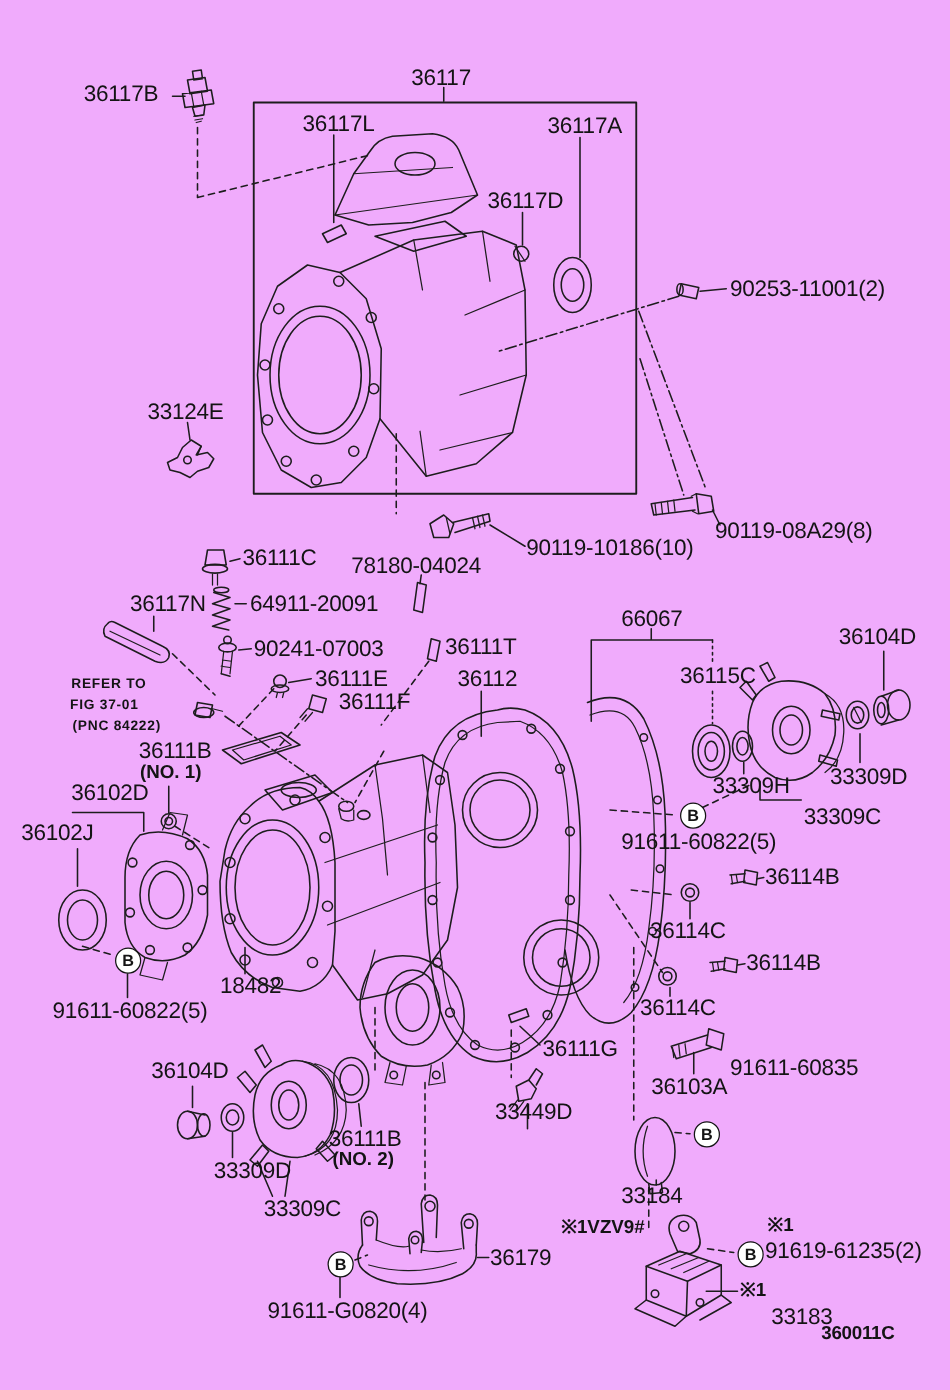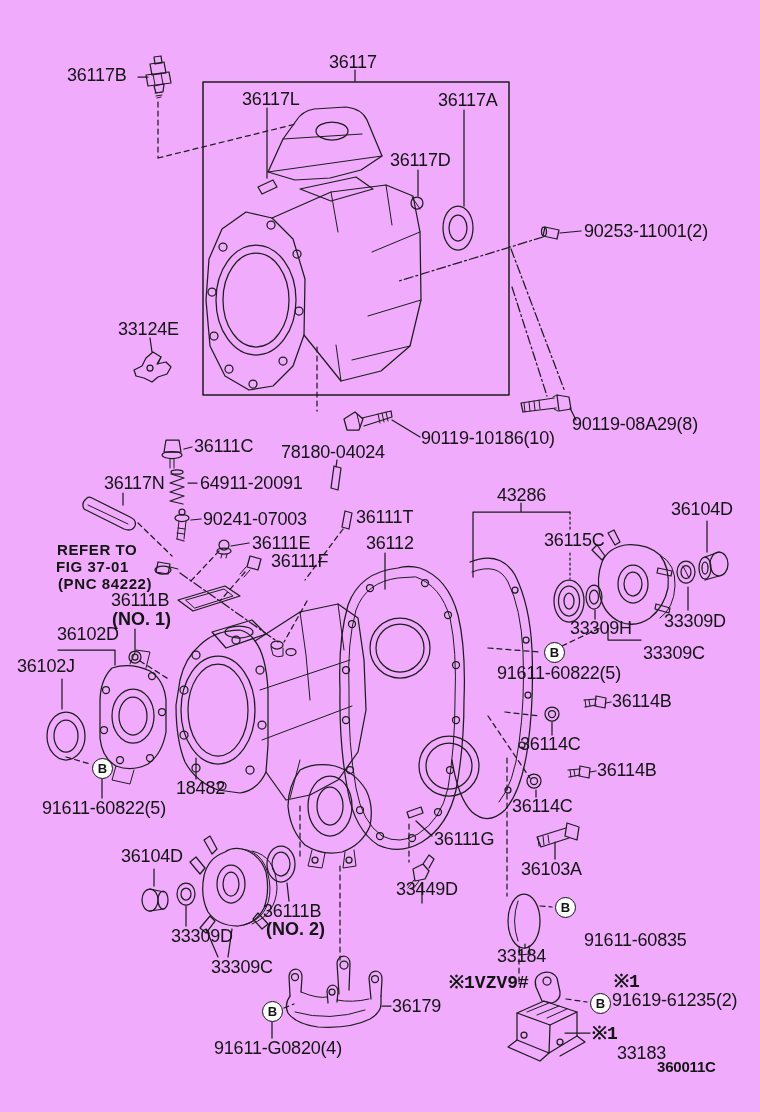--- a/index.html
+++ b/index.html
@@ -7,24 +7,24 @@
          font-family:"Liberation Sans",sans-serif;}
   svg{position:absolute;left:0;top:0;}
   svg *{stroke:#1d1d1d;fill:none;stroke-width:1.25;stroke-linejoin:round;stroke-linecap:round;}
   svg .box{stroke-width:1.5;}
   svg .d{stroke-dasharray:5 4;}
   svg .dd{stroke-dasharray:9 3 2 3;}
   svg .dt{stroke-dasharray:2 3;}
   svg .thin{stroke-width:1;}
   .lbl{position:absolute;font:400 18px/1.05 "Liberation Sans",sans-serif;letter-spacing:-0.2px;
        color:#141414;white-space:nowrap;}
-  .sm{font-size:15px;font-weight:700;letter-spacing:.6px;}
-  .md{font-size:18px;font-weight:700;letter-spacing:0;text-align:right;}
+  .sm{font-size:11px;font-weight:700;letter-spacing:.6px;}
+  .md{font-size:15px;font-weight:700;letter-spacing:0;text-align:right;}
   .code{font-size:15px;font-weight:600;}
-  .star{font-family:Liberation Mono, monospace;}
+  .star{font-family:Liberation Sans, sans-serif;}
   .bmark{position:absolute;width:21px;height:21px;border:1.7px solid #141414;border-radius:50%;
          font:700 13px/19px "Liberation Sans",sans-serif;text-align:center;color:#141414;
          background:#fff;box-sizing:border-box;}
 </style>
 </head>
 <body>
 
 <div class="stage">
 
 <svg width="760" height="1112" viewBox="0 0 760 1112">
@@ -373,21 +373,21 @@
 <div class="lbl" style="left:281px;top:443px">78180-04024</div>
 <div class="lbl" style="left:421px;top:429px">90119-10186(10)</div>
 <div class="lbl" style="left:572px;top:415px">90119-08A29(8)</div>
 <div class="lbl" style="left:104px;top:474px">36117N</div>
 <div class="lbl" style="left:200px;top:474px">64911-20091</div>
 <div class="lbl" style="left:203px;top:510px">90241-07003</div>
 <div class="lbl" style="left:252px;top:534px">36111E</div>
 <div class="lbl" style="left:271px;top:552px">36111F</div>
 <div class="lbl" style="left:356px;top:508px">36111T</div>
 <div class="lbl" style="left:366px;top:534px">36112</div>
-<div class="lbl" style="left:497px;top:486px">43286</div>
+<div class="lbl" style="left:497px;top:486px">66067</div>
 <div class="lbl" style="left:544px;top:531px">36115C</div>
 <div class="lbl" style="left:671px;top:500px">36104D</div>
 <div class="lbl" style="left:570px;top:619px">33309H</div>
 <div class="lbl" style="left:664px;top:612px">33309D</div>
 <div class="lbl" style="left:643px;top:644px">33309C</div>
 <div class="lbl sm" style="left:57px;top:542px">REFER TO</div>
 <div class="lbl sm" style="left:56px;top:559px">FIG 37-01</div>
 <div class="lbl sm" style="left:58px;top:576px">(PNC 84222)</div>
 <div class="lbl" style="left:111px;top:591px">36111B</div>
 <div class="lbl md" style="left:112px;top:610px">(NO. 1)</div>
@@ -401,21 +401,21 @@
 <div class="lbl" style="left:176px;top:779px">18482</div>
 <div class="lbl" style="left:42px;top:799px">91611-60822(5)</div>
 <div class="lbl" style="left:121px;top:847px">36104D</div>
 <div class="lbl" style="left:171px;top:927px">33309D</div>
 <div class="lbl" style="left:211px;top:958px">33309C</div>
 <div class="lbl" style="left:263px;top:902px">36111B</div>
 <div class="lbl md" style="left:266px;top:920px">(NO. 2)</div>
 <div class="lbl" style="left:396px;top:880px">33449D</div>
 <div class="lbl" style="left:434px;top:830px">36111G</div>
 <div class="lbl" style="left:521px;top:860px">36103A</div>
-<div class="lbl" style="left:584px;top:931px">91611-60835</div>
+<div class="lbl" style="left:584px;top:845px">91611-60835</div>
 <div class="lbl" style="left:497px;top:947px">33184</div>
 <div class="lbl" style="left:392px;top:997px">36179</div>
 <div class="lbl md star" style="left:449px;top:974px">※1VZV9#</div>
 <div class="lbl md star" style="left:614px;top:973px">※1</div>
 <div class="lbl" style="left:612px;top:991px">91619-61235(2)</div>
 <div class="lbl md star" style="left:592px;top:1025px">※1</div>
 <div class="lbl" style="left:617px;top:1044px">33183</div>
 <div class="lbl" style="left:214px;top:1039px">91611-G0820(4)</div>
 <div class="lbl code" style="left:657px;top:1059px">360011C</div>
 

